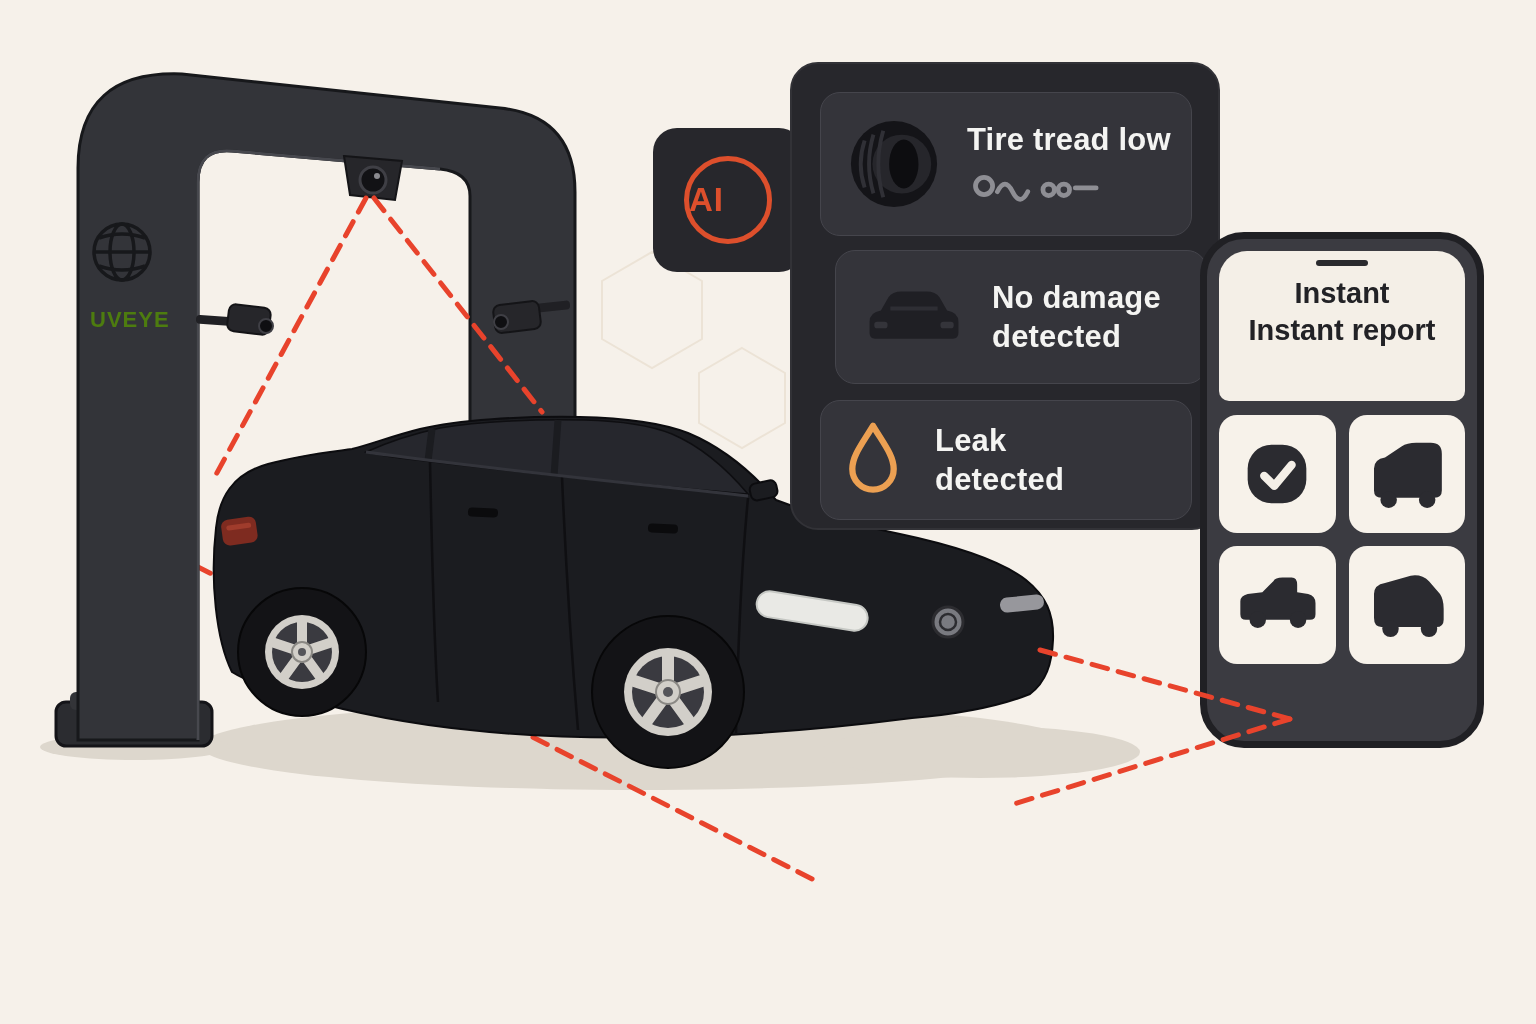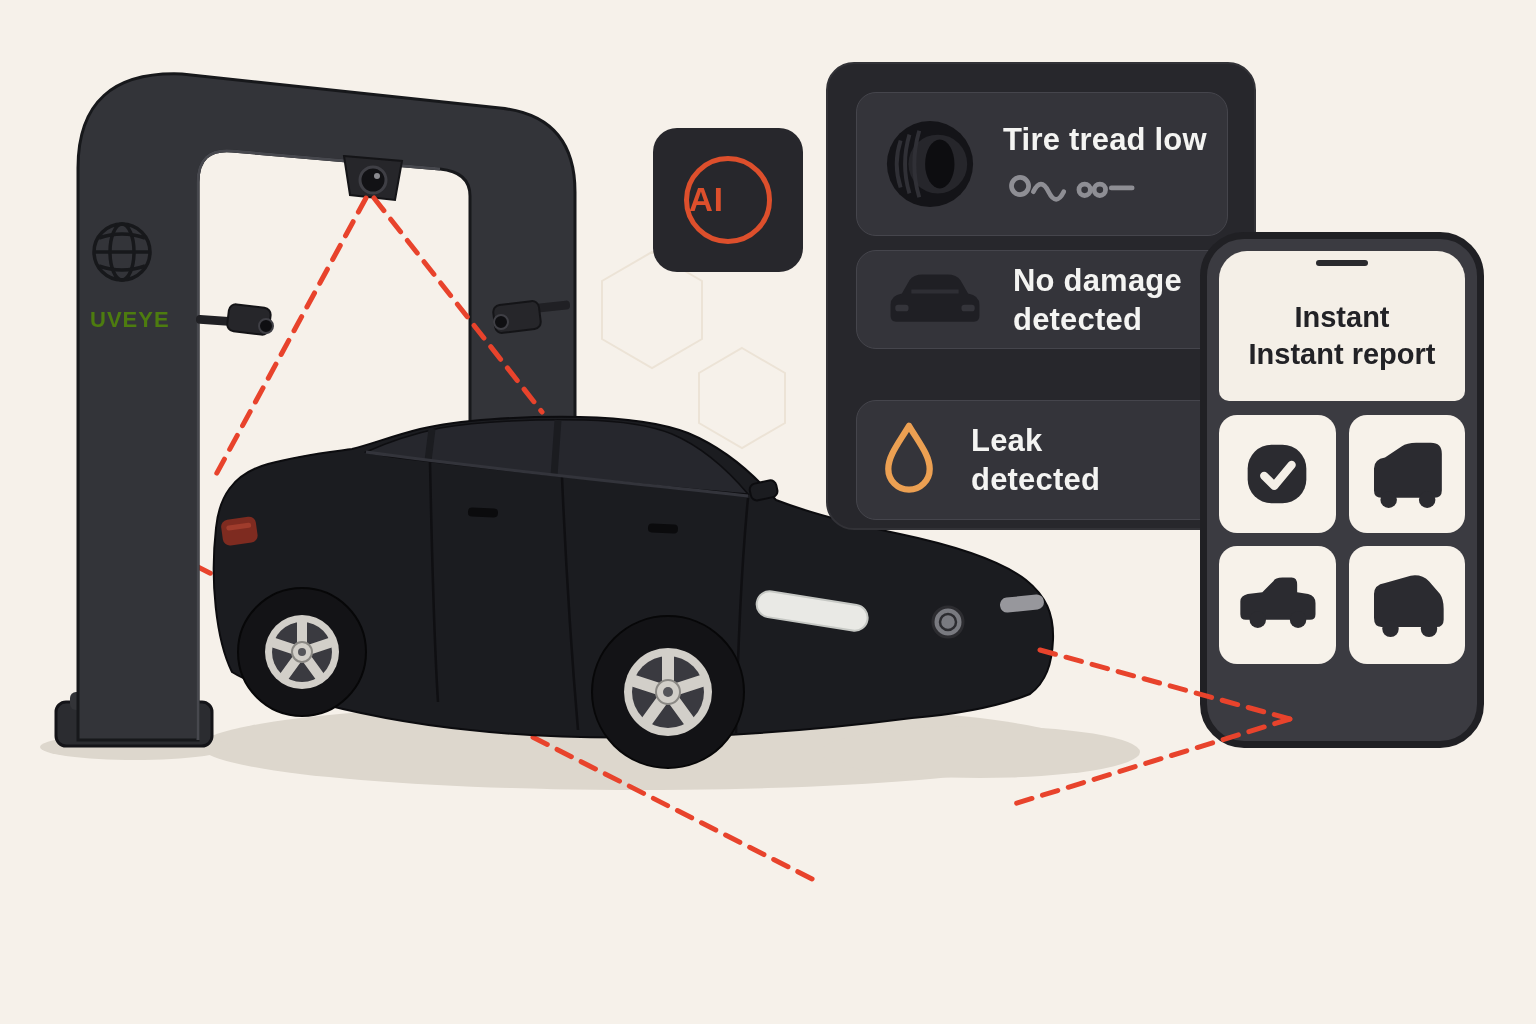--- a/index.html
+++ b/index.html
@@ -28,51 +28,51 @@
   }
   .ai-circle{
     width:78px;height:78px;border-radius:50%;
     border:5px solid #dd4f2c;
     display:flex;align-items:center;justify-content:flex-start;
   }
   .ai-circle .ai-text{color:#dd4f2c;font-size:33px;font-weight:700;letter-spacing:1px;}
 
   
   .panel{
-    left:826px;top:62px;width:430px;height:468px;z-index:3;
+    left:790px;top:62px;width:430px;height:468px;z-index:3;
     background:#27272c;border-radius:28px;border:2px solid #323237;
     box-sizing:border-box;
   }
   .det-row{
     position:absolute;left:28px;width:372px;
     background:#34343a;border:1px solid #45454c;border-radius:20px;
     box-sizing:border-box;
     display:flex;align-items:center;padding-left:26px;gap:26px;
   }
   .det-row.r1{top:28px;height:144px;}
-  .det-row.r2{top:186px;height:99px;}
+  .det-row.r2{top:186px;height:134px;margin-left:15px;}
   .det-row.r3{top:336px;height:120px;padding-left:16px;}
   .det-text{color:#f4f4f2;font-size:31px;font-weight:700;line-height:39px;letter-spacing:.2px;}
 
   
   .phone{
     left:1200px;top:232px;width:284px;height:516px;z-index:4;
     background:#3b3b41;border:7px solid #202024;border-radius:44px;
     box-sizing:border-box;
   }
   .phone-title-card{
     position:absolute;left:12px;top:12px;right:12px;height:150px;
     background:#f4efe7;border-radius:28px 28px 10px 10px;
   }
   .phone-notch{
     position:absolute;left:50%;top:9px;width:52px;height:6px;margin-left:-26px;
     background:#2a2a2e;border-radius:3px;
   }
   .phone-title{
-    margin-top:48px;text-align:center;color:#222226;
+    margin-top:24px;text-align:center;color:#222226;
     font-size:29px;font-weight:700;line-height:37px;
   }
   .tile-grid{
     position:absolute;left:12px;right:12px;top:176px;
     display:grid;grid-template-columns:1fr 1fr;gap:13px;
   }
   .tile{
     height:118px;background:#f7f2ea;border-radius:18px;
     display:flex;align-items:center;justify-content:center;
   }

